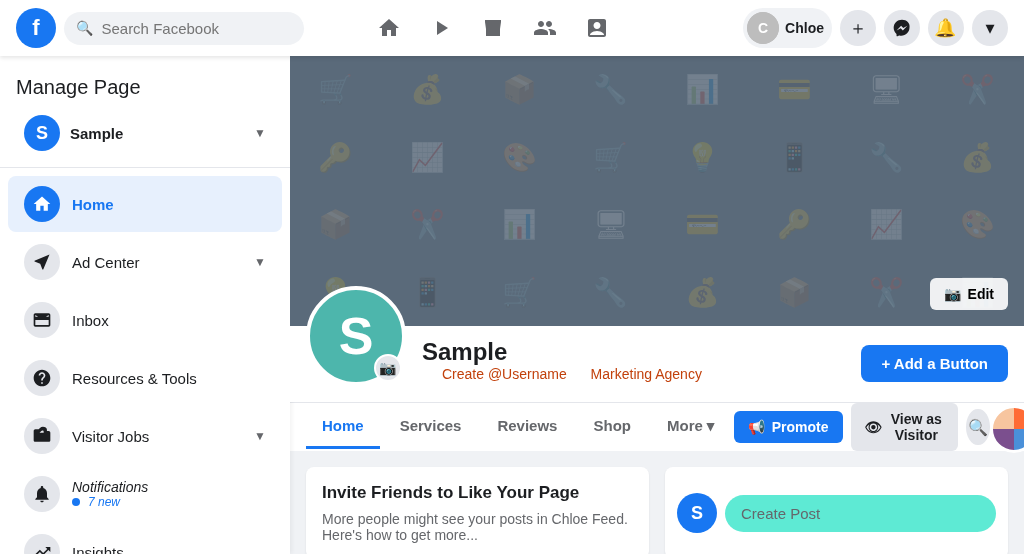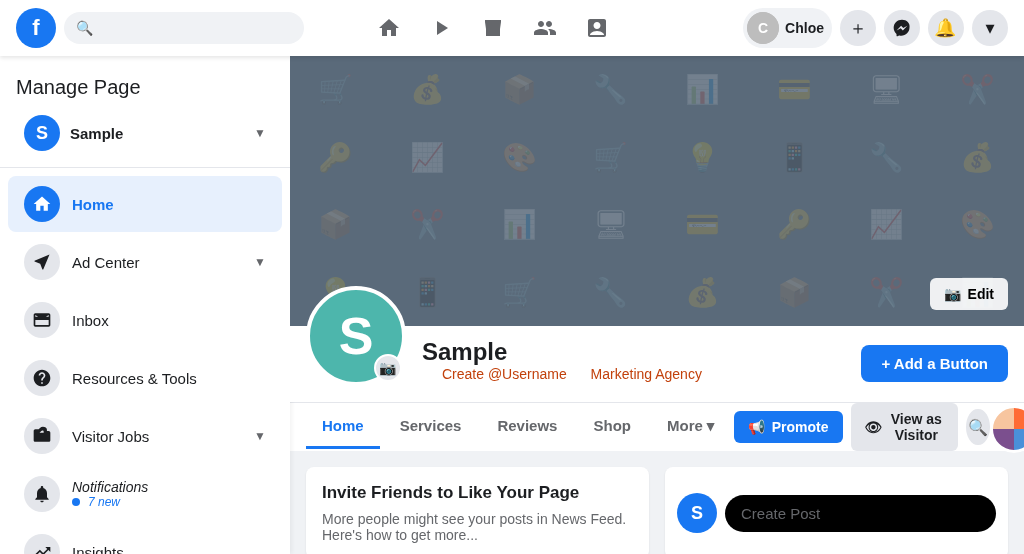--- a/index.html
+++ b/index.html
@@ -188,21 +188,21 @@
       background: #fff; border-radius: 8px; padding: 12px;
       box-shadow: 0 1px 2px rgba(0,0,0,0.1);
       display: flex; align-items: center; gap: 8px;
     }
     .post-avatar {
       width: 40px; height: 40px; border-radius: 50%;
       background: #1877f2; display: flex; align-items: center; justify-content: center;
       color: #fff; font-size: 18px; font-weight: bold; flex-shrink: 0;
     }
     .create-post-btn {
-      flex: 1; background: #000000; border: none; border-radius: 20px;
+      flex: 1; background: #5eead4; border: none; border-radius: 20px;
       padding: 10px 16px; font-size: 15px; color: #65676b; cursor: pointer;
       text-align: left;
     }
 
     
     .cover-icons-grid {
       position: absolute; inset: 0;
       display: grid; grid-template-columns: repeat(8, 1fr); grid-template-rows: repeat(4, 1fr);
       opacity: 0.15;
     }
@@ -213,20 +213,21 @@
   </style>
 </head>
 <body>
 
 <nav class="top-nav">
   <div class="fb-logo">
     <span>f</span>
   </div>
   <div class="search-bar">
     <span style="color:#65676b;">🔍</span>
+    <input type="text" placeholder="Search Facebook" style="">
   </div>
 
   <div class="nav-icons">
     <button class="nav-icon-btn" title="Home">
       <svg width="24" height="24" viewBox="0 0 24 24" fill="currentColor">
           <path d="M10 20v-6h4v6h5v-8h3L12 3 2 12h3v8z"></path>
         </svg>
     </button>
     <button class="nav-icon-btn" title="Watch">
       <svg width="24" height="24" viewBox="0 0 24 24" fill="currentColor">
@@ -443,21 +444,21 @@
             
           </div>
         </div>
       </div>
     </div>
   </div>
 
   <div class="feed-area">
     <div class="feed-card">
       <div class="feed-card-title">Invite Friends to Like Your Page</div>
-      <div class="feed-card-text">More people might see your posts in News Feed. Here's how to get more...</div>
+      <div class="feed-card-text">More people might see your posts in Chloe Feed. Here's how to get more...</div>
     </div>
     <div class="create-post-area">
       <div class="post-avatar">
         <span>S</span>
       </div>
       <button class="create-post-btn">
         <span>Create Post</span>
       </button>
     </div>
   </div>

